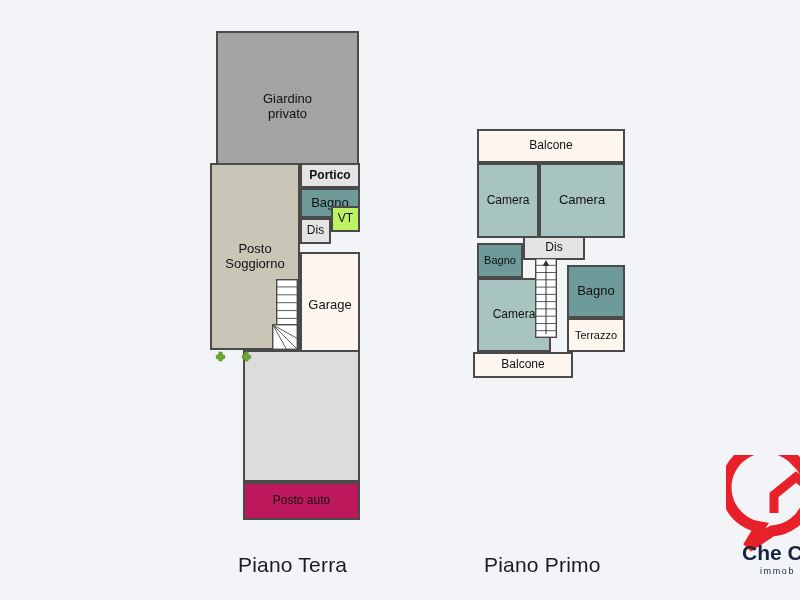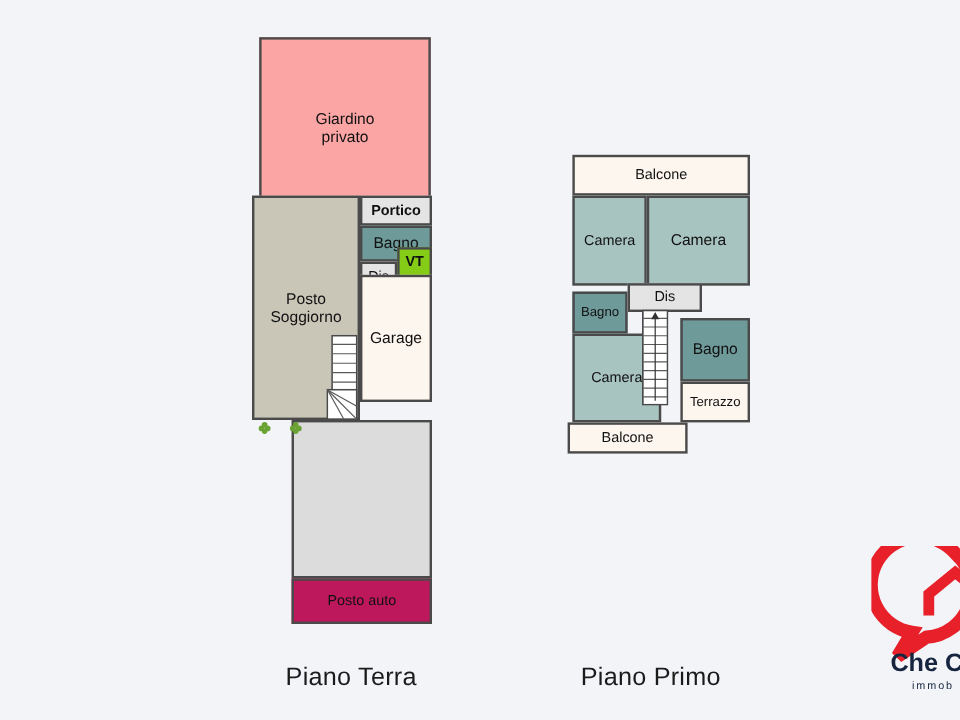--- a/index.html
+++ b/index.html
@@ -67,37 +67,37 @@
     font-family: "Liberation Sans", sans-serif;
     padding-left: 16px;
   }
 </style>
 </head>
 <body>
 
 <div id="stage">
 
   <div id="ground-floor-group">
-      <div class="room" style="left: 216px; top: 31px; width: 143px; height: 151px; background: #fca5a5; font-size: 13px; border-color: rgb(74, 74, 74);">
+      <div class="room" style="left: 216px; top: 31px; width: 143px; height: 151px; background: #a3a3a3; font-size: 13px; border-color: rgb(74, 74, 74);">
         <div>
           <div>Giardino</div>
           <div>privato</div>
         </div>
       </div>
       <div class="room" style="left: 210px; top: 163px; width: 90px; height: 187px; background: rgb(201, 198, 184); font-size: 13px; border-color: rgb(74, 74, 74);">
         <div>
           <div>Posto</div>
           <div>Soggiorno</div>
         </div>
       </div>
       <div class="room" style="left: 300px; top: 163px; width: 60px; height: 25px; background: rgb(228, 228, 228); font-size: 12px; border-color: rgb(74, 74, 74); font-weight: bold;">Portico</div>
       <div class="room" style="left: 300px; top: 188px; width: 60px; height: 30px; background: rgb(111, 154, 154); font-size: 13px; border-color: rgb(74, 74, 74);">Bagno</div>
       <div class="room" style="left: 300px; top: 218px; width: 31px; height: 26px; background: rgb(228, 228, 228); font-size: 12px; border-color: rgb(74, 74, 74);">Dis</div>
-      <div class="room" style="left: 331px; top: 206px; width: 29px; height: 26px; background: #84cc16; font-size: 12px; border-color: rgb(74, 74, 74); font-weight: bold;">VT</div>
-      <div class="room" style="left: 300px; top: 229px; width: 60px; height: 106px; background: rgb(253, 246, 238); font-size: 13px; border-color: rgb(74, 74, 74);">Garage</div>
+      <div class="room" style="left: 331px; top: 206px; width: 29px; height: 26px; background: #bef264; font-size: 12px; border-color: rgb(74, 74, 74);">VT</div>
+      <div class="room" style="left: 300px; top: 252px; width: 60px; height: 106px; background: rgb(253, 246, 238); font-size: 13px; border-color: rgb(74, 74, 74);">Garage</div>
       <div class="room" style="left: 243px; top: 350px; width: 117px; height: 132px; background: rgb(220, 220, 220); font-size: 12px; border-color: rgb(74, 74, 74);"></div>
       <div class="room" style="left: 243px; top: 482px; width: 117px; height: 38px; background: #be185d; font-size: 12px; border-color: rgb(74, 74, 74);">Posto auto</div>
       <div class="stair-wrap" style="left: 276px; top: 279px; width: 22px; height: 71px;">
         <svg width="22" height="71" viewBox="0 0 22 71" style="display:block">
           <rect x="0.7" y="0.7" width="20.6" height="69.6" fill="#ffffff" stroke="#4a4a4a" stroke-width="1.4"></rect>
           <line x1="1" y1="7.9" x2="21" y2="7.9" stroke="#5a5a5a" stroke-width="1"></line>
           <line x1="1" y1="15.8" x2="21" y2="15.8" stroke="#5a5a5a" stroke-width="1"></line>
           <line x1="1" y1="23.7" x2="21" y2="23.7" stroke="#5a5a5a" stroke-width="1"></line>
           <line x1="1" y1="31.6" x2="21" y2="31.6" stroke="#5a5a5a" stroke-width="1"></line>
           <line x1="1" y1="39.4" x2="21" y2="39.4" stroke="#5a5a5a" stroke-width="1"></line>

